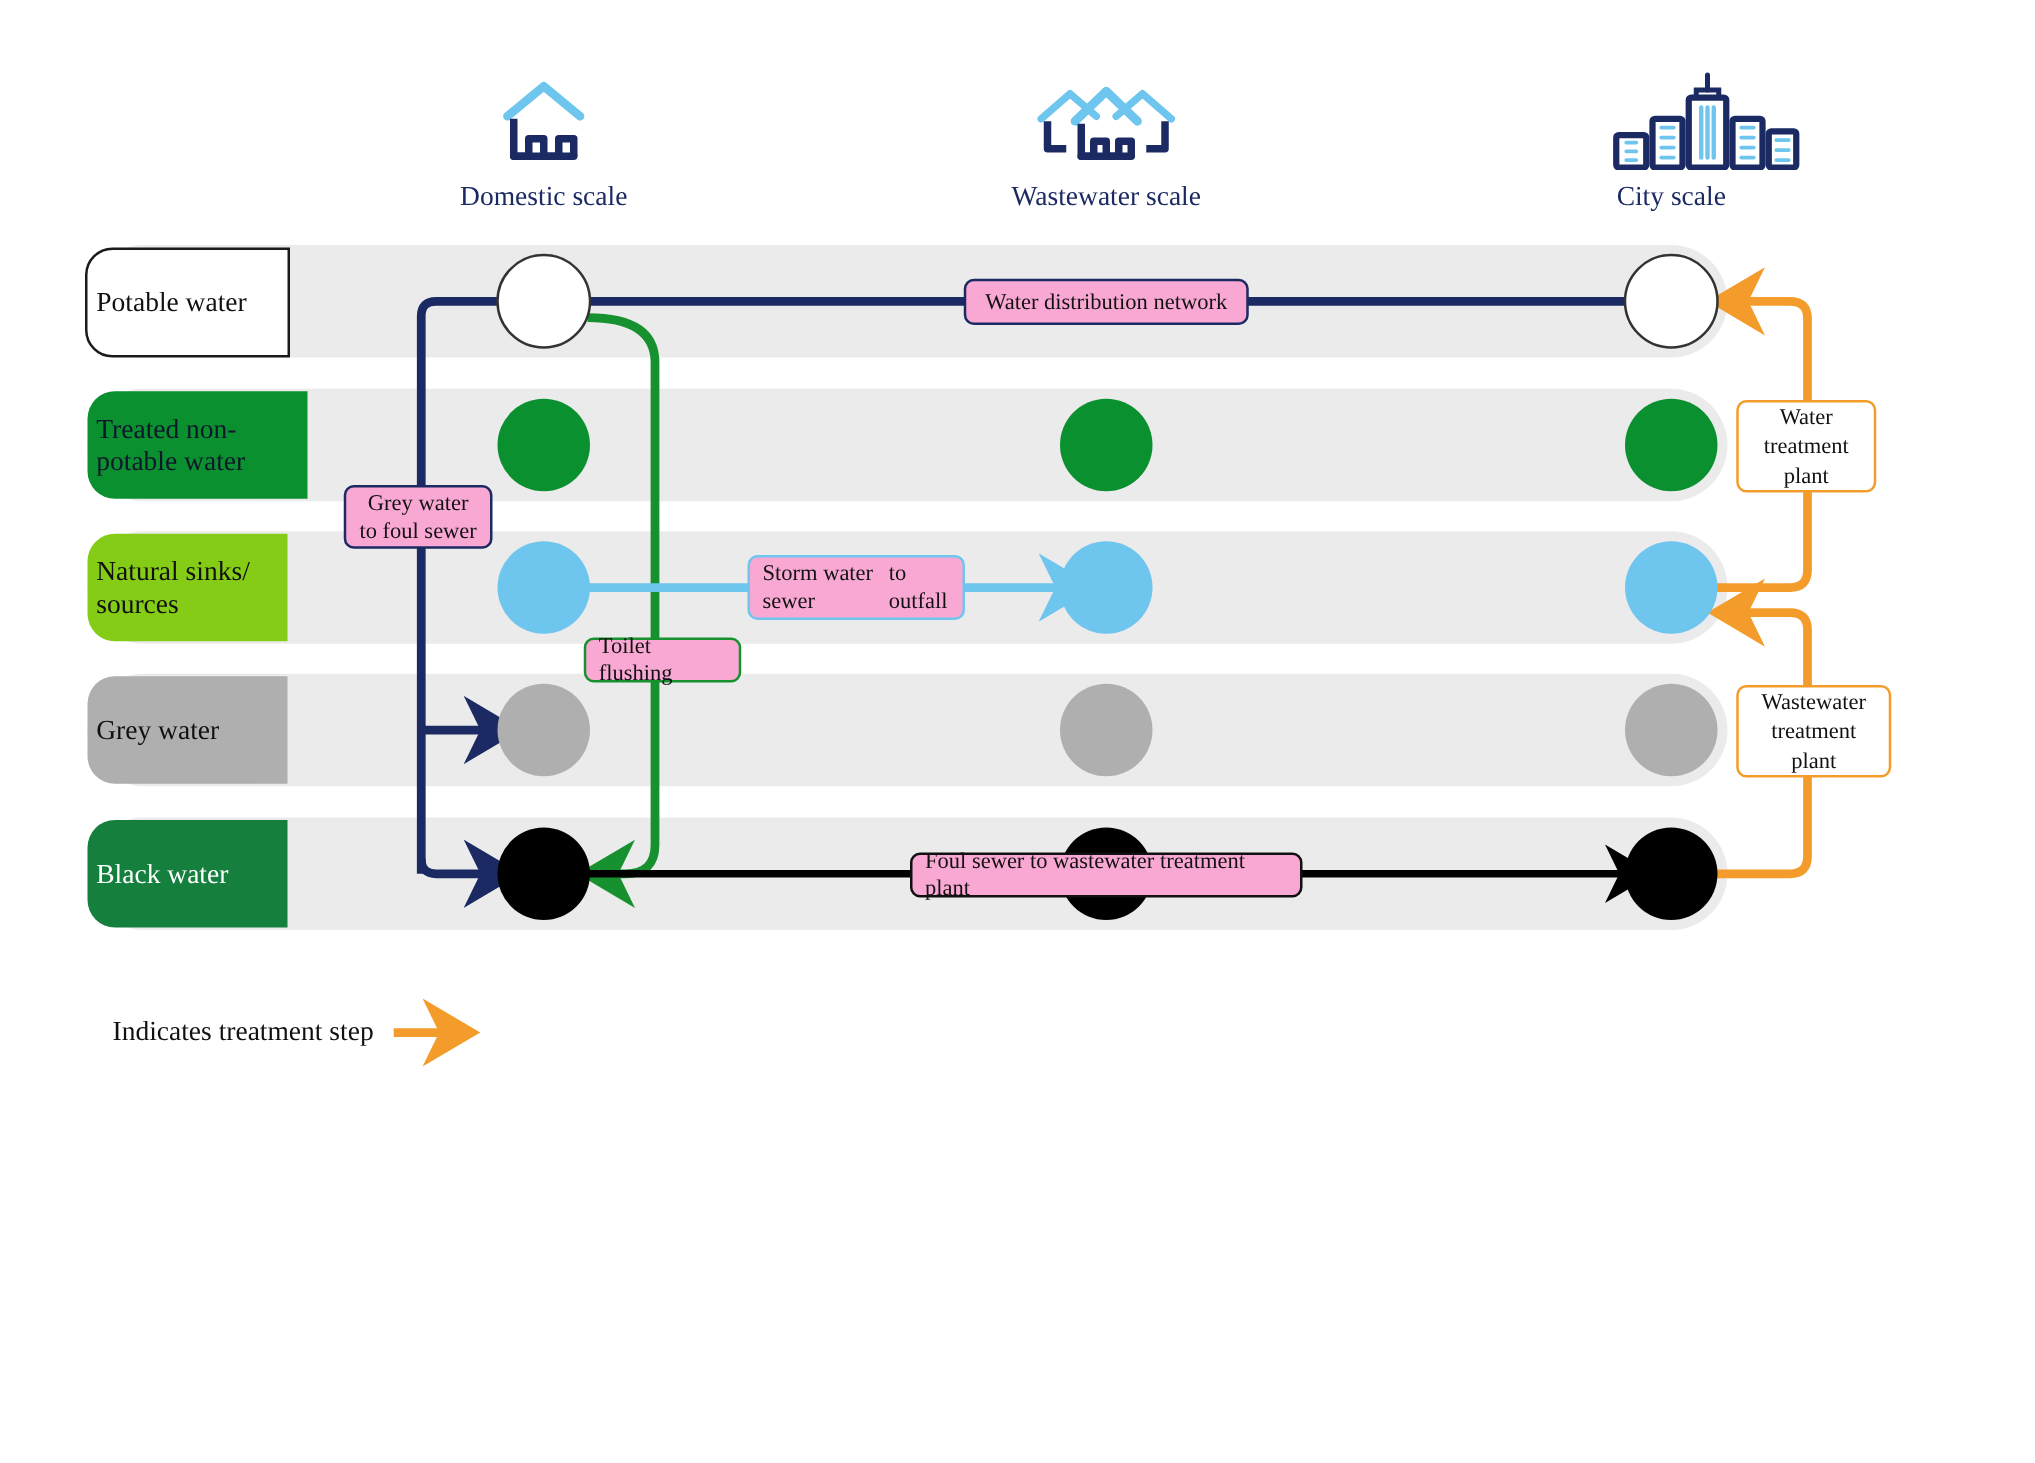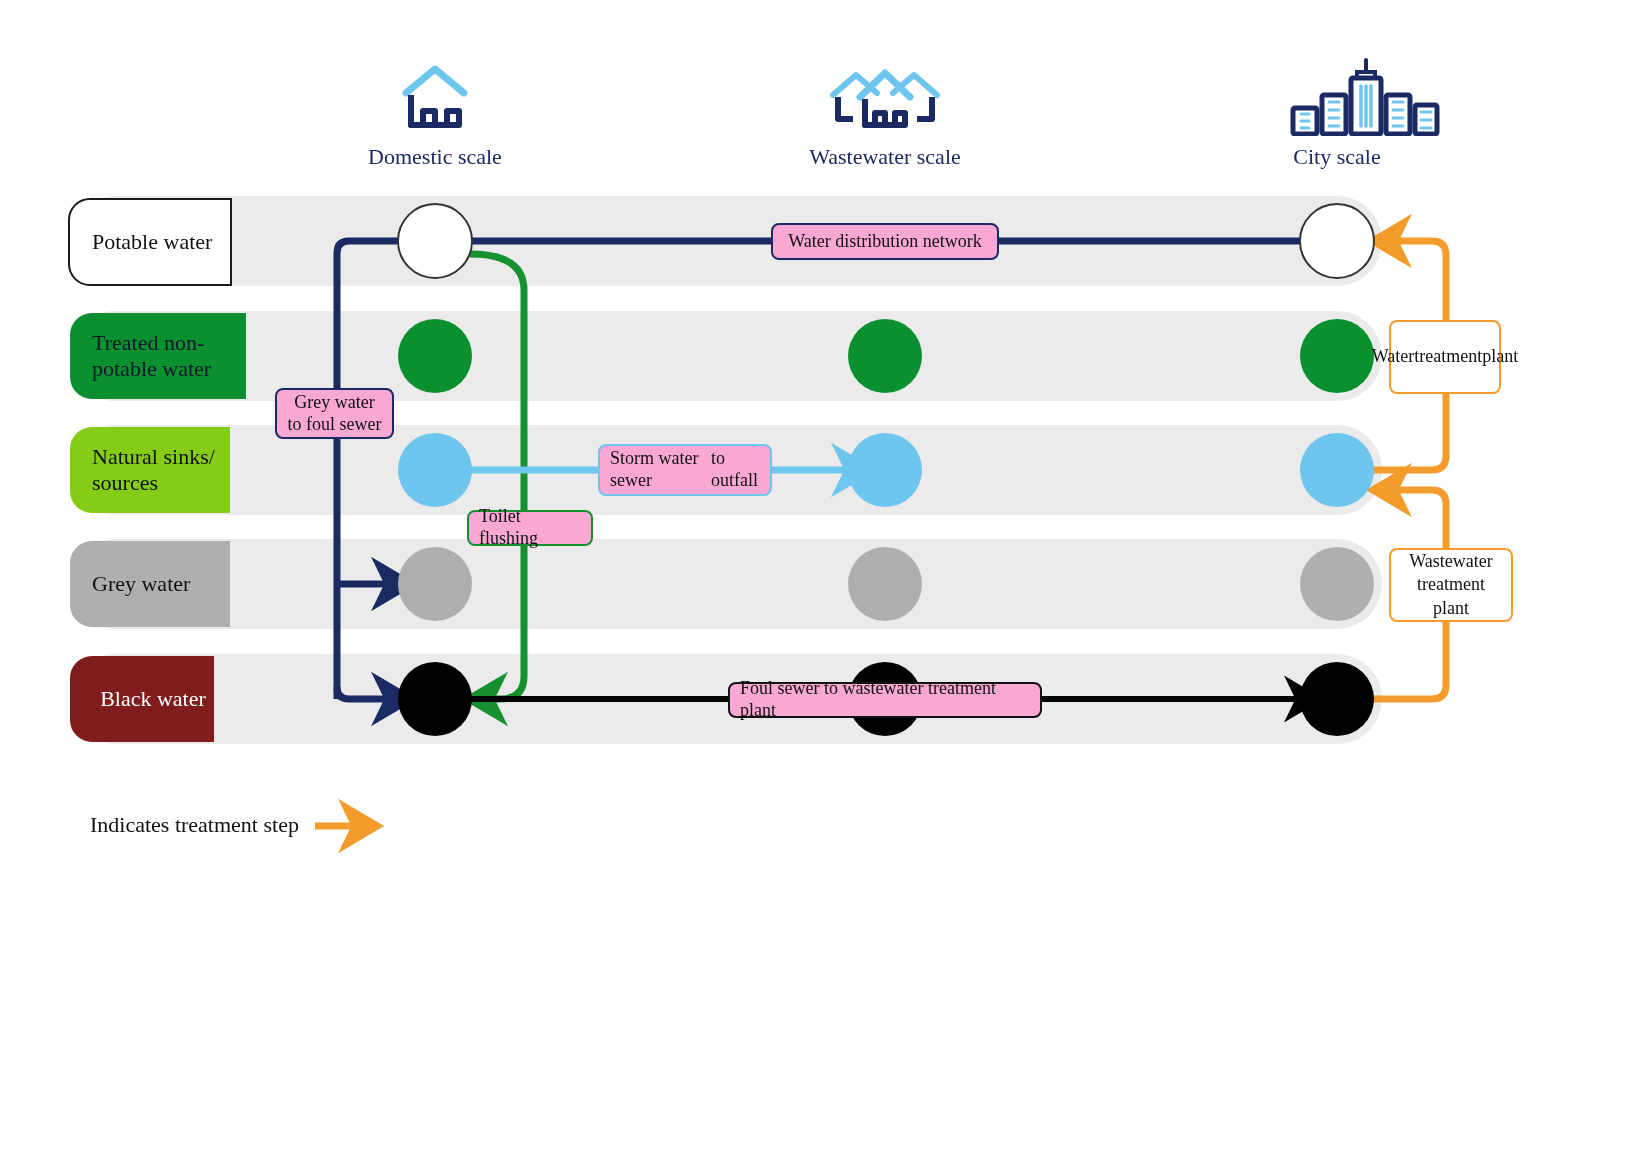--- a/index.html
+++ b/index.html
@@ -2,21 +2,21 @@
 <html><head>
 <meta charset="utf-8">
 <style>
   html,body{margin:0;padding:0;background:#ffffff;}
   body{width:1628px;height:1170px;position:relative;font-family:"Liberation Serif",serif;overflow:hidden;}
   #stage{position:absolute;left:0;top:0;width:1628px;height:1170px;}
   svg.layer{position:absolute;left:0;top:0;width:1628px;height:1170px;}
   .hdr{position:absolute;text-align:center;width:260px;color:#1b2a63;font-size:22px;font-family:"Liberation Serif",serif;}
   .hdr-ico{position:absolute;width:260px;height:80px;}
   .rowlabel{position:absolute;display:flex;align-items:center;box-sizing:border-box;
-            border-radius:22px 0 0 22px;padding-left:22px;font-size:22px;line-height:1.18;}
+            border-radius:22px 0 0 22px;padding-left:7px;font-size:22px;line-height:1.18;}
   .rowlabel span{display:block;}
   .potlbl{background:#ffffff;border:2px solid #1a1a1a;border-right-width:2px;border-radius:22px 0 0 22px;}
   .edgebox{position:absolute;box-sizing:border-box;background:#f9a8d4;border-radius:8px;
            display:flex;align-items:center;justify-content:center;text-align:left;
            font-size:18px;color:#111;line-height:1.22;padding:0 10px;}
   .tpbox{position:absolute;box-sizing:border-box;background:#ffffff;border:2px solid #F49C2B;
          border-radius:8px;display:flex;align-items:center;justify-content:center;
          text-align:center;font-size:18px;color:#111;line-height:1.28;}
   .legend{position:absolute;font-size:22px;color:#111;}
 </style>
@@ -155,21 +155,21 @@
     <div>
       <span>Natural sinks/</span>
       <span>sources</span>
     </div>
   </div>
 
   <div class="rowlabel" style="left:70px;top:541px;width:160px;height:86px;background:#AFAFAF;color:#111;">
     <span>Grey water</span>
   </div>
 
-  <div class="rowlabel" style="left:70px;top:656px;width:144px;height:86px;background:#7f1d1d;color:#ffffff;justify-content:center;">
+  <div class="rowlabel" style="left:70px;top:656px;width:160px;height:86px;background:#15803d;color:#ffffff;">
     <span>Black water</span>
   </div>
 
   <div class="edgebox" style="left:771px;top:223px;width:228px;height:37px;border:2px solid #1b2a63;">
     <span>Water distribution network</span>
   </div>
 
   <div class="edgebox" style="left:275px;top:388px;width:119px;height:51px;border:2px solid #1b2a63;flex-direction:column;">
     <span>Grey water</span>
     <span>to foul sewer</span>
@@ -181,21 +181,21 @@
   </div>
 
   <div class="edgebox" style="left:467px;top:510px;width:126px;height:36px;border:2px solid #17912F;">
     <span>Toilet flushing</span>
   </div>
 
   <div class="edgebox" style="left:728px;top:682px;width:314px;height:36px;border:2px solid #111111;">
     <span>Foul sewer to wastewater treatment plant</span>
   </div>
 
-  <div class="tpbox" style="left:1389px;top:320px;width:112px;height:74px;">
+  <div class="tpbox" style="left:1389px;top:320px;width:112px;height:74px;flex-direction:column;">
     <span>Water</span>
     <span>treatment</span>
     <span>plant</span>
   </div>
 
   <div class="tpbox" style="left:1389px;top:548px;width:124px;height:74px;flex-direction:column;">
     <span>Wastewater</span>
     <span>treatment</span>
     <span>plant</span>
   </div>

